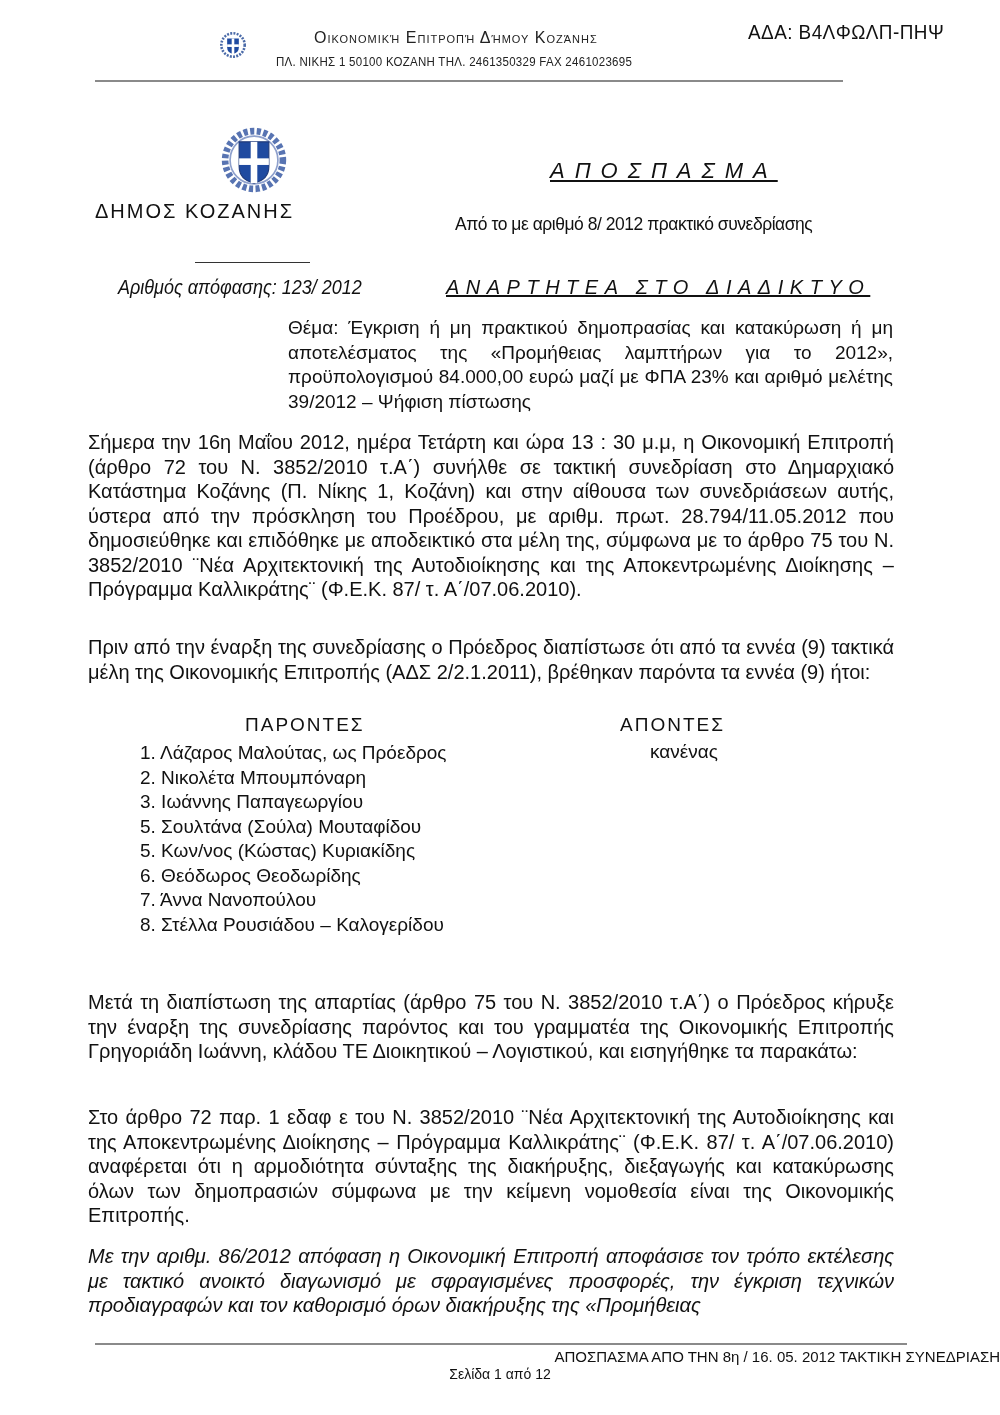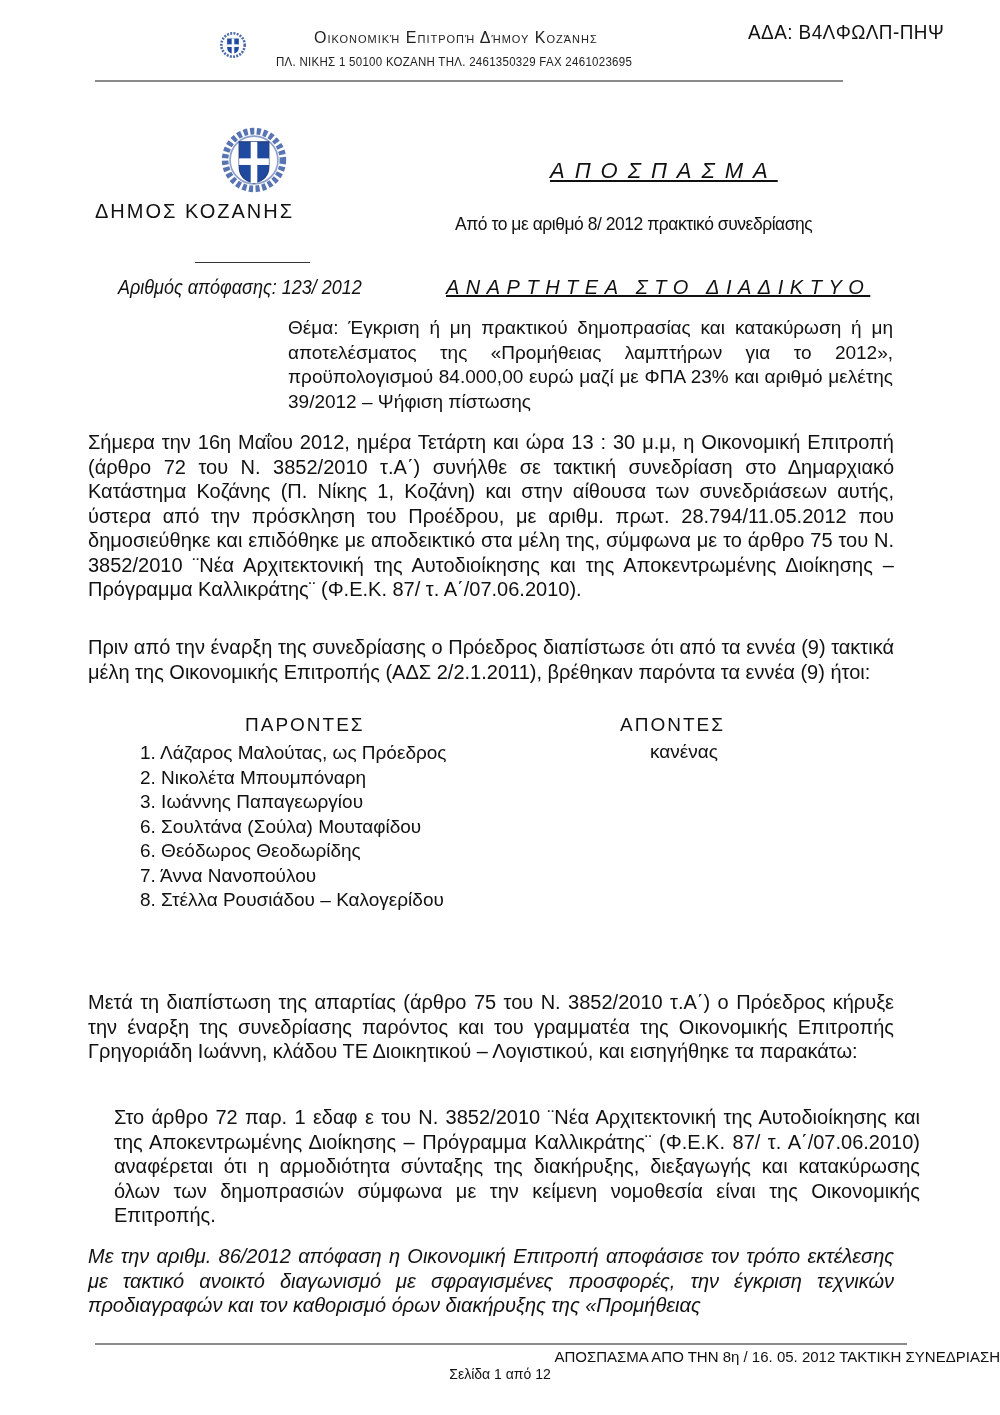--- a/index.html
+++ b/index.html
@@ -15,21 +15,21 @@
   .dept-rule { left:195px; top:262px; width:115px; height:1px; background:#333; }
   .decision { left:118px; top:276px; font-size:20px; font-style:italic; color:#111; transform:scaleX(0.9); transform-origin:left; }
   .apospasma { left:550px; top:158px; font-size:22px; font-style:italic; letter-spacing:10px; text-decoration:underline; color:#111; }
   .proc { left:455px; top:213px; font-size:19px; letter-spacing:-0.5px; color:#111; transform:scaleX(0.92); transform-origin:left; }
   .anartitea { left:446px; top:276px; font-size:20px; font-style:italic; letter-spacing:6.5px; text-decoration:underline; color:#111; }
   .subject { left:288px; top:316px; width:605px; font-size:19px; line-height:24.5px; text-align:justify; color:#111; }
   .para { left:88px; width:806px; font-size:20px; line-height:24.5px; text-align:justify; color:#111; }
   .p1 { top:430px; }
   .p2 { top:627px;margin-top:8px; }
   .p3 { top:990px; }
-  .p4 { top:1105px;margin-left:26px; }
+  .p4 { top:1105px; }
   .p5 { top:1244px;font-style:italic; }
   .col-h { font-size:19px; letter-spacing:2px; color:#111; }
   .present-h { left:245px; top:714px; }
   .absent-h { left:620px; top:714px; }
   .members { left:140px; top:741px; font-size:19px; line-height:24.5px; color:#111; margin:0; padding:0; list-style:none; }
   .absent-v { left:650px; top:741px; font-size:19px; color:#111; }
   .foot-line { left:95px; top:1343px; width:812px; height:2px; background:#8a8a8a; }
   .foot1 { left:0; width:1000px; top:1348px; text-align:right; font-size:15px; color:#111; }
   .foot2 { left:0; width:1000px; top:1366px; text-align:center; font-size:14px; color:#111; }
 </style>
@@ -68,21 +68,22 @@
 
 <div class="abs para p1">Σήμερα την 16η Μαΐου 2012, ημέρα Τετάρτη και ώρα 13 : 30 μ.μ, η Οικονομική Επιτροπή (άρθρο 72 του Ν. 3852/2010 τ.Α΄) συνήλθε σε τακτική συνεδρίαση στο Δημαρχιακό Κατάστημα Κοζάνης (Π. Νίκης 1, Κοζάνη) και στην αίθουσα των συνεδριάσεων αυτής, ύστερα από την πρόσκληση του Προέδρου, με αριθμ. πρωτ. 28.794/11.05.2012 που δημοσιεύθηκε και επιδόθηκε με αποδεικτικό στα μέλη της, σύμφωνα με το άρθρο 75 του Ν. 3852/2010 ¨Νέα Αρχιτεκτονική της Αυτοδιοίκησης και της Αποκεντρωμένης Διοίκησης – Πρόγραμμα Καλλικράτης¨ (Φ.Ε.Κ. 87/ τ. Α΄/07.06.2010).</div>
 <div class="abs para p2">Πριν από την έναρξη της συνεδρίασης ο Πρόεδρος διαπίστωσε ότι από τα εννέα (9) τακτικά μέλη της Οικονομικής Επιτροπής (ΑΔΣ 2/2.1.2011), βρέθηκαν παρόντα τα εννέα (9) ήτοι:</div>
 
 <div class="abs col-h present-h">ΠΑΡΟΝΤΕΣ</div>
 <div class="abs col-h absent-h">ΑΠΟΝΤΕΣ</div>
 <ul class="abs members">
   <li>1. Λάζαρος Μαλούτας, ως Πρόεδρος</li>
   <li>2. Νικολέτα Μπουμπόναρη</li>
   <li>3. Ιωάννης Παπαγεωργίου</li>
-  <li>6. Σουλτάνα (Σούλα) Μουταφίδου</li>
+  <li>5. Σουλτάνα (Σούλα) Μουταφίδου</li>
+  <li>5. Κων/νος (Κώστας) Κυριακίδης</li>
   <li>6. Θεόδωρος Θεοδωρίδης</li>
   <li>7. Άννα Νανοπούλου</li>
   <li>8. Στέλλα Ρουσιάδου – Καλογερίδου</li>
 </ul>
 <div class="abs absent-v">κανένας</div>
 
 <div class="abs para p3">Μετά τη διαπίστωση της απαρτίας (άρθρο 75 του Ν. 3852/2010 τ.Α΄) ο Πρόεδρος κήρυξε την έναρξη της συνεδρίασης παρόντος και του γραμματέα της Οικονομικής Επιτροπής Γρηγοριάδη Ιωάννη, κλάδου ΤΕ Διοικητικού – Λογιστικού, και εισηγήθηκε τα παρακάτω:</div>
 <div class="abs para p4">Στο άρθρο 72 παρ. 1 εδαφ ε του Ν. 3852/2010 ¨Νέα Αρχιτεκτονική της Αυτοδιοίκησης και της Αποκεντρωμένης Διοίκησης – Πρόγραμμα Καλλικράτης¨ (Φ.Ε.Κ. 87/ τ. Α΄/07.06.2010) αναφέρεται ότι η αρμοδιότητα σύνταξης της διακήρυξης, διεξαγωγής και κατακύρωσης όλων των δημοπρασιών σύμφωνα με την κείμενη νομοθεσία είναι της Οικονομικής Επιτροπής.</div>
 <div class="abs para p5">Με την αριθμ. 86/2012 απόφαση η Οικονομική Επιτροπή αποφάσισε τον τρόπο εκτέλεσης με τακτικό ανοικτό διαγωνισμό με σφραγισμένες προσφορές, την έγκριση τεχνικών προδιαγραφών και τον καθορισμό όρων διακήρυξης της «Προμήθειας</div>
 

